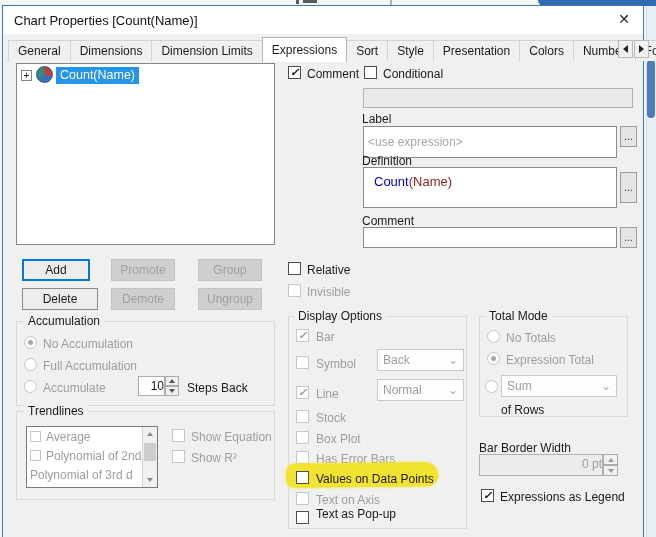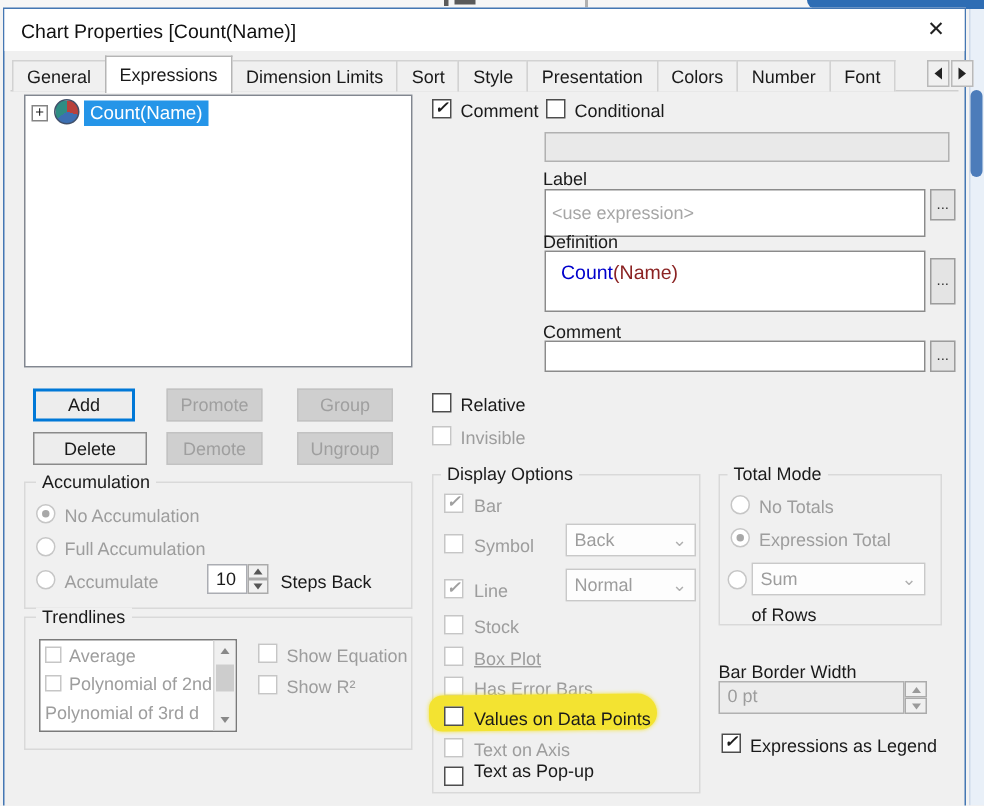--- a/index.html
+++ b/index.html
@@ -56,21 +56,21 @@
   .txt::placeholder{color:#a6a6a6;}
   .txt.disfield{background:#e9e9e9;border-color:#b1b1b1;}
   .ell{background:#e4e4e4;border:1px solid #9c9c9c;text-align:center;font-size:10px;line-height:17px;color:#333;box-sizing:border-box;}
   .defbox{background:#fff;border:1px solid #8b8b8b;box-sizing:border-box;font-size:13px;padding:6px 0 0 10px;}
   .def-func{color:#0000cc;}
   .def-arg{color:#8b2323;}
   .dd{background:#fdfdfd;border:1px solid #c9c9c9;color:#9d9d9d;display:flex;justify-content:space-between;
       align-items:center;padding:0 5px;box-sizing:border-box;}
   .dd .chev{color:#b0b0b0;font-size:12px;line-height:10px;}
   
-  .spinbox{background:#fff;border:1px solid #abadb3;box-sizing:border-box;padding:2px 0 0 5px;}
+  .spinbox{background:#fff;border:1px solid #abadb3;box-sizing:border-box;padding:2px 0 0 5px;text-align:right;}
   .spincol{display:flex;flex-direction:column;}
   .spinbtn{flex:1;background:#f0f0f0;border:1px solid #ababab;display:flex;align-items:center;justify-content:center;box-sizing:border-box;}
   .tri-up{width:0;height:0;border-left:3px solid transparent;border-right:3px solid transparent;border-bottom:4px solid #555;}
   .tri-down{width:0;height:0;border-left:3px solid transparent;border-right:3px solid transparent;border-top:4px solid #555;}
   
   .listbox{left:26px;top:426px;width:132px;height:62px;background:#fff;border:1px solid #7a7a7a;box-sizing:border-box;overflow:hidden;}
   .lrow{display:flex;align-items:center;height:19px;padding-left:3px;}
   .lrow .cb{width:11px;height:11px;margin-right:5px;flex:none;}
   .lrow span{white-space:nowrap;}
   .sbar{position:absolute;right:0;top:0;width:15px;height:100%;background:#f0f0f0;border-left:1px solid #d5d5d5;box-sizing:border-box;}
@@ -91,22 +91,23 @@
 <div class="abs right-thumb"></div>
 
 <div class="abs dialog"></div>
 <div class="abs titlebar"></div>
 <div class="abs title-text">Chart Properties [Count(Name)]</div>
 <div class="abs close-btn">✕</div>
 
 <div class="abs pane-line"></div>
 <div class="abs tabbar">
   <div class="tab">General</div>
+  <div class="tab">Dimensions</div>
+  <div class="tab">Dimension Limits</div>
   <div class="tab active">Expressions</div>
-  <div class="tab">Dimension Limits</div>
   <div class="tab">Sort</div>
   <div class="tab">Style</div>
   <div class="tab">Presentation</div>
   <div class="tab">Colors</div>
   <div class="tab">Number</div>
   <div class="tab">Font</div>
 
 </div>
 <div class="abs tab-arrows">
   <div class="arrow-btn">
@@ -216,21 +217,21 @@
     <i class="mark">✓</i>
   </div>
 <div class="abs lbl dtext" style="left:316px;top:387px;">Line</div>
 <div class="abs dd" style="left:377px;top:379px;width:87px;height:22px;">
     <span>Normal</span>
     <span class="chev">⌄</span>
   </div>
 <div class="abs cb dis" style="left:296px;top:410px;"></div>
 <div class="abs lbl dtext" style="left:316px;top:411px;">Stock</div>
 <div class="abs cb dis" style="left:296px;top:431px;"></div>
-<div class="abs lbl dtext" style="left:316px;top:432px;text-decoration:underline;">Box Plot</div>
+<div class="abs lbl dtext" style="left:316px;top:432px;">Box Plot</div>
 <div class="abs cb dis" style="left:296px;top:451px;"></div>
 <div class="abs lbl dtext" style="left:316px;top:452px;">Has Error Bars</div>
 <div class="abs hl"></div>
 <div class="abs cb z1" style="left:296px;top:471px;"></div>
 <div class="abs lbl z1" style="left:316px;top:472px;">Values on Data Points</div>
 <div class="abs cb dis" style="left:296px;top:492px;"></div>
 <div class="abs lbl dtext" style="left:316px;top:493px;">Text on Axis</div>
 <div class="abs cb" style="left:296px;top:511px;"></div>
 <div class="abs lbl" style="left:316px;top:507px;">Text as Pop-up</div>
 

